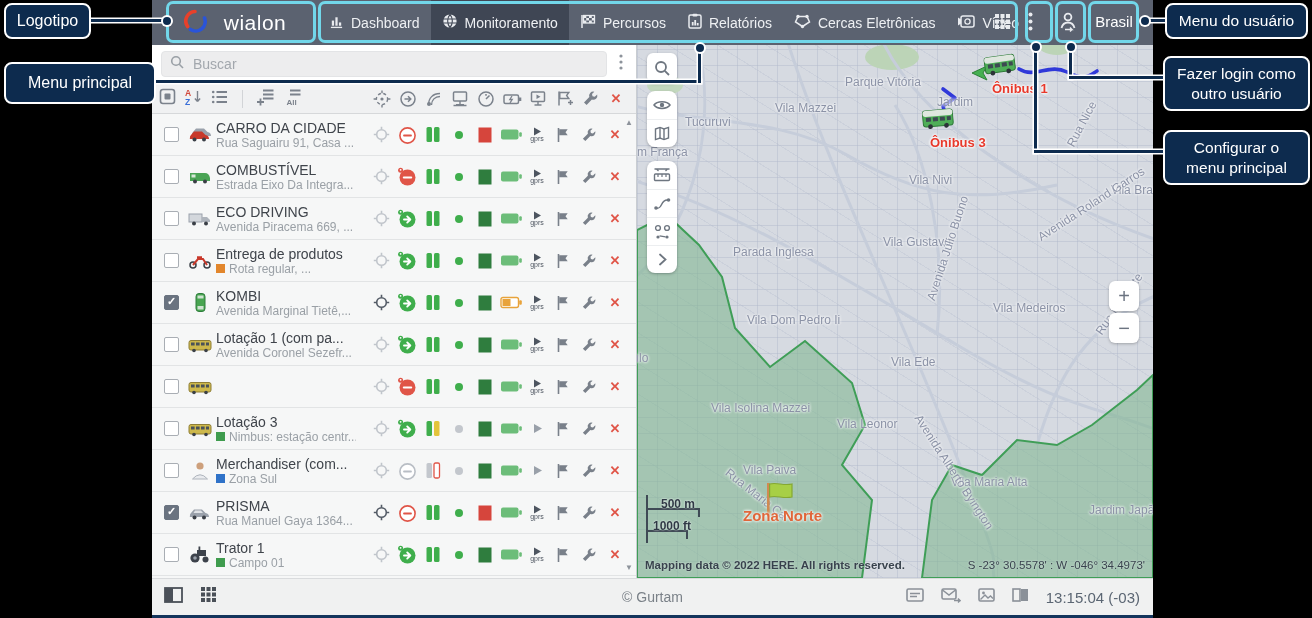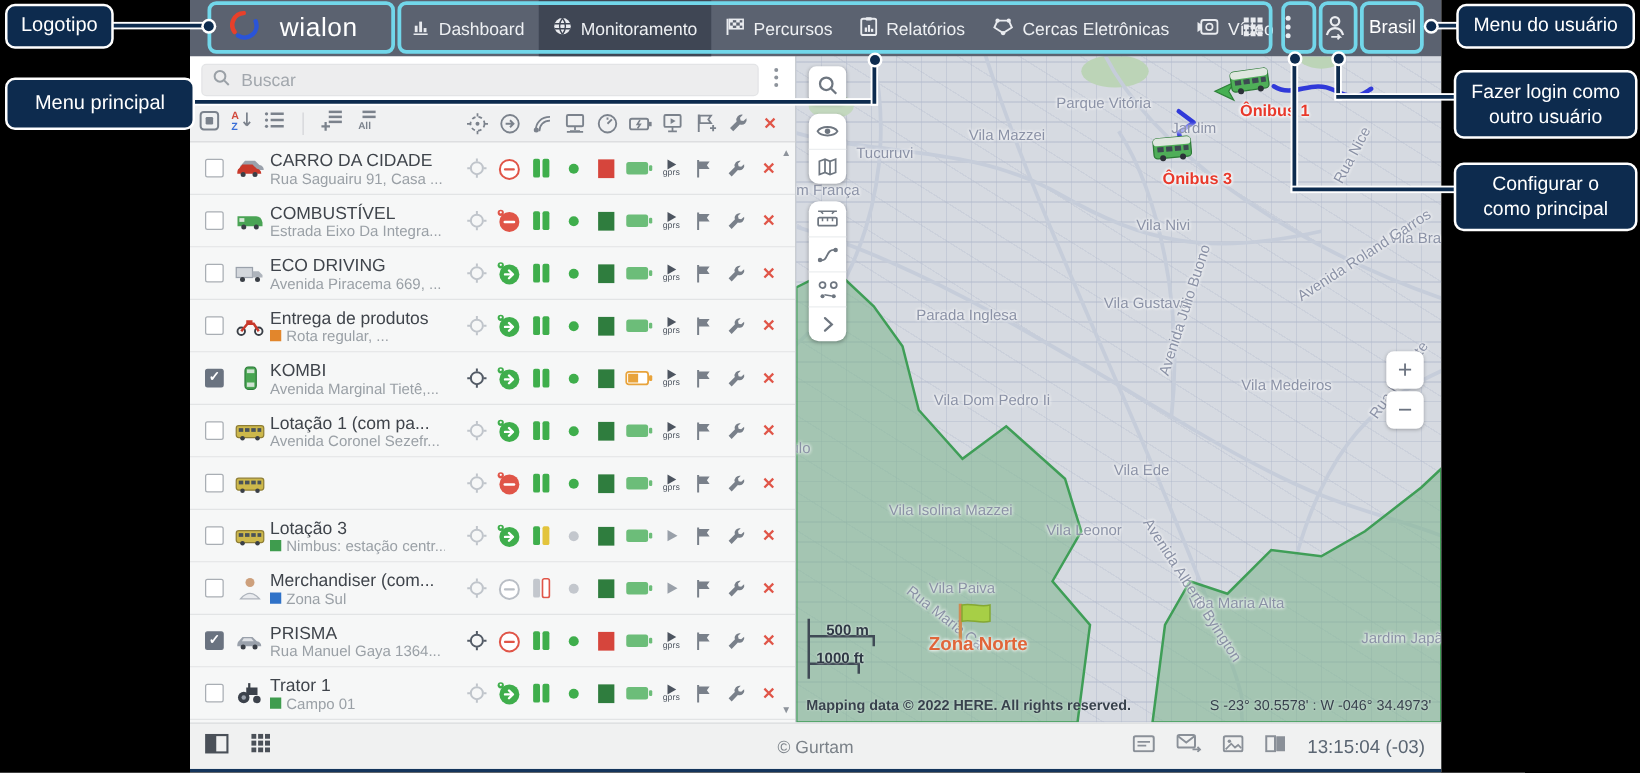--- a/index.html
+++ b/index.html
@@ -1213,21 +1213,21 @@
           <span class="place" style="left: 420px; top: 72px; transform: rotate(-62deg);">Rua Nice</span>
           <span class="place" style="left: 272px; top: 128px;">Vila Nivi</span>
           <span class="place" style="left: 474px; top: 138px;">Vila Brasil</span>
           <span class="place" style="left: 392px; top: 152px; transform: rotate(-33deg);">Avenida Roland Garros</span>
           <span class="place" style="left: 222px; top: 190px; margin-left: 24px;">Vila Gustavo</span>
           <span class="place" style="left: 96px; top: 200px;">Parada Inglesa</span>
           <span class="place" style="left: 256px; top: 196px; transform: rotate(-72deg);">Avenida Júlio Buono</span>
           <span class="place" style="left: 356px; top: 256px;">Vila Medeiros</span>
           <span class="place" style="left: 446px; top: 252px; transform: rotate(-55deg);">Rua Itamonte</span>
           <span class="place" style="left: 110px; top: 268px;">Vila Dom Pedro Ii</span>
-          <span class="place" style="left: 254px; top: 324px;">Vila Ede</span>
+          <span class="place" style="left: 254px; top: 310px;">Vila Ede</span>
           <span class="place" style="left: -44px; top: 306px;">São Paulo</span>
           <span class="place" style="left: 74px; top: 356px;">Vila Isolina Mazzei</span>
           <span class="place" style="left: 200px; top: 372px;">Vila Leonor</span>
           <span class="place" style="left: 106px; top: 418px;">Vila Paiva</span>
           <span class="place" style="left: 314px; top: 430px;">Vila Maria Alta</span>
           <span class="place" style="left: 452px; top: 458px;">Jardim Japão</span>
           <span class="place" style="left: 250px; top: 420px; transform: rotate(57deg);">Avenida Alberto Byington</span>
           <span class="place" style="left: 82px; top: 442px; transform: rotate(38deg);">Rua Maria Câ</span>
         </div>
       <div id="map-units">
@@ -1397,13 +1397,13 @@
 <div class="cl" style="left:1069px;top:76px;width:95px;height:3px"></div>
 <div class="cdot" style="left:1067px;top:43px"></div>
 <div class="cl" style="left:1034px;top:46px;width:3px;height:107px"></div>
 <div class="cl" style="left:1034px;top:150px;width:130px;height:3px"></div>
 <div class="cdot" style="left:1032px;top:43px"></div>
 
 <div class="callout" style="left:4px;top:3px;width:87px;height:36px;font-size:16px">Logotipo</div>
 <div class="callout" style="left:4px;top:62px;width:152px;height:42px;font-size:16px">Menu principal</div>
 <div class="callout" style="left:1165px;top:3px;width:143px;height:36px">Menu do usuário</div>
 <div class="callout" style="left:1163px;top:56px;width:147px;height:55px">Fazer login como outro usuário</div>
-<div class="callout" style="left:1163px;top:130px;width:147px;height:55px">Configurar o como principal</div>
+<div class="callout" style="left:1163px;top:130px;width:147px;height:55px">Configurar o menu principal</div>
 
 </body></html>

